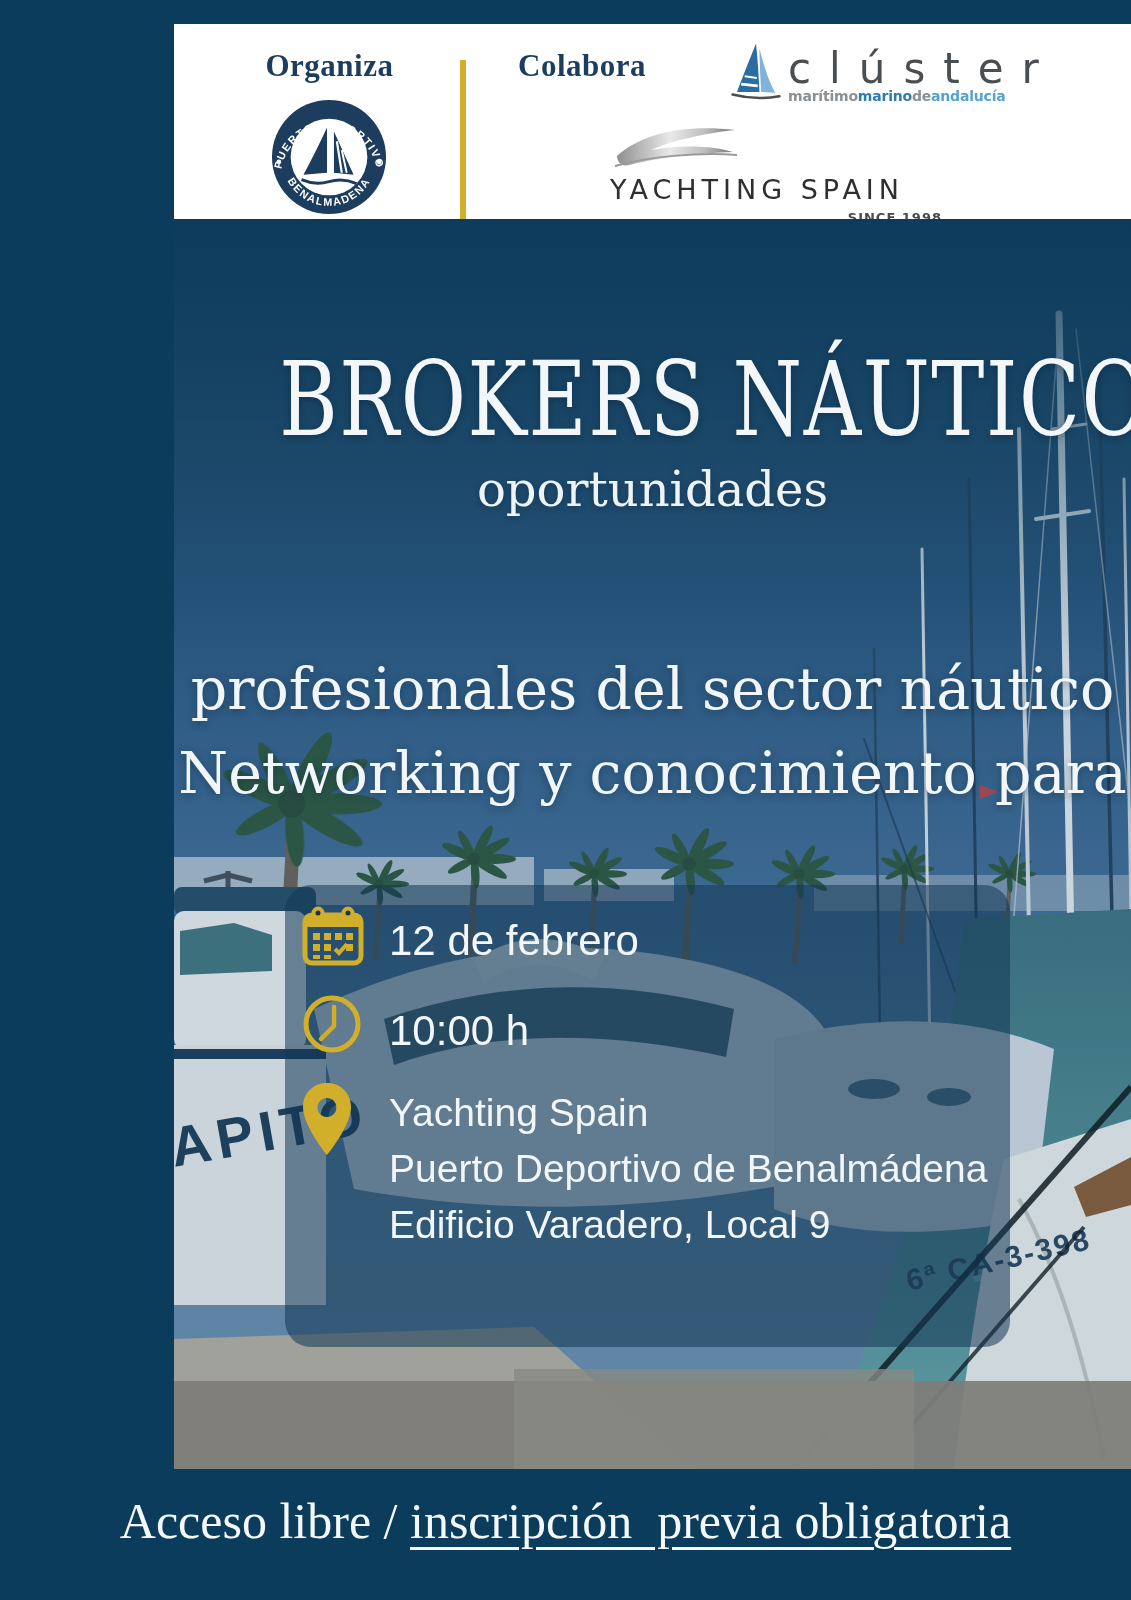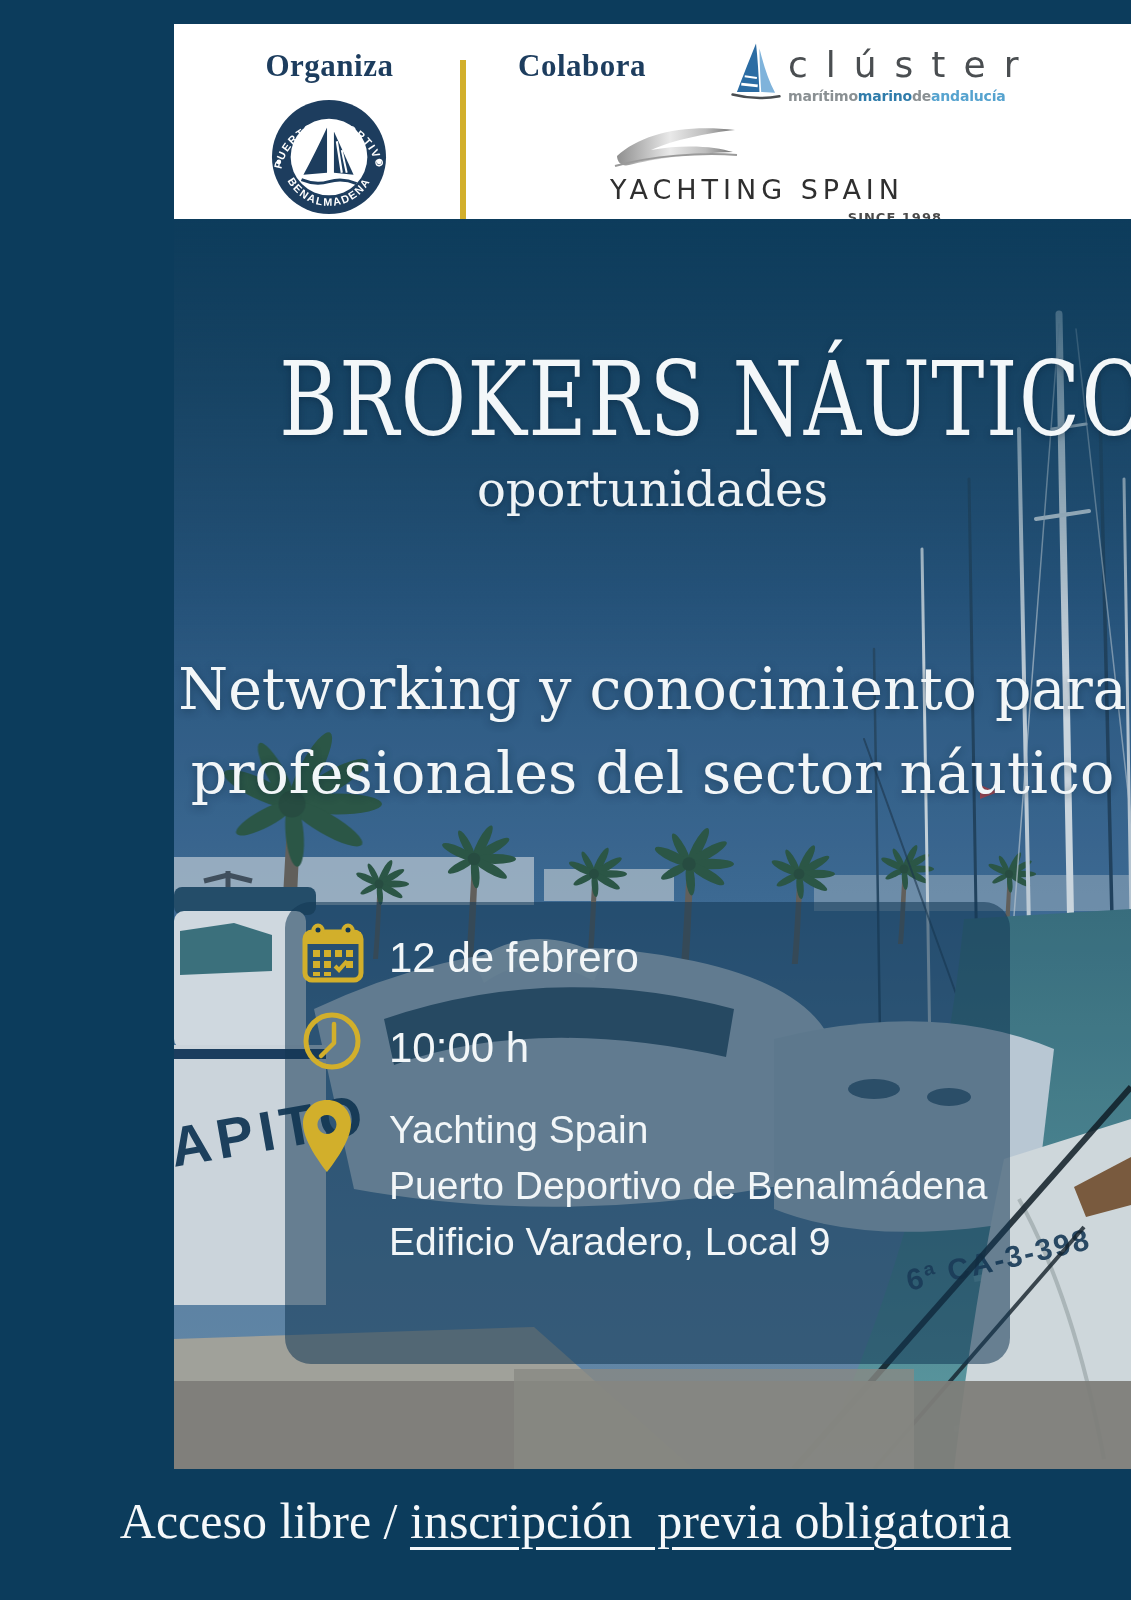--- a/index.html
+++ b/index.html
@@ -9,21 +9,21 @@
   
   .header{position:absolute;left:174px;top:0;width:1099px;height:219px;background:#ffffff;margin-top:24px;}
   .hdr-label{position:absolute;font-family:"Liberation Serif", serif;font-weight:bold;
              font-size:31px;color:#1D3D5E;letter-spacing:.5px;text-align:center;}
   .organiza-label{left:58px;top:24px;width:195px;}
   .colabora-label{left:328px;top:24px;width:160px;}
   .divider{position:absolute;left:286px;top:36px;width:6px;height:162px;background:#D2AF2B;}
   .puerto-logo{position:absolute;left:96px;top:74px;width:118px;height:118px;}
   .cluster-sail{position:absolute;left:556px;top:14px;width:52px;height:68px;}
   .cluster-word{position:absolute;left:614px;top:20px;font-family:"DejaVu Sans", sans-serif;
-                font-size:36px;letter-spacing:18px;color:#4A4E51;}
+                font-size:42px;letter-spacing:18px;color:#4A4E51;}
   .cluster-tagline{position:absolute;left:614px;top:64px;font-family:"DejaVu Sans", sans-serif;
                    font-size:14px;font-weight:bold;letter-spacing:-.2px;white-space:nowrap;}
   .c-gray{color:#8A9093;} .c-blue{color:#2F7CAB;} .c-lblue{color:#56A3CF;}
   .yacht-swoosh{position:absolute;left:436px;top:98px;width:132px;height:52px;}
   .yachting-name{position:absolute;left:436px;top:150px;width:330px;font-family:"DejaVu Sans", sans-serif;
                  font-size:27px;letter-spacing:5px;color:#2F2F2F;white-space:nowrap;}
   .yachting-since{position:absolute;left:604px;top:186px;width:164px;text-align:right;
                   font-family:"DejaVu Sans", sans-serif;font-size:13px;font-weight:bold;
                   letter-spacing:1px;color:#4A4A4A;}
 
@@ -36,21 +36,21 @@
               letter-spacing:2px;white-space:nowrap;text-shadow:0 2px 8px rgba(4,24,42,.35);}
   .hero-subtitle{position:absolute;left:0;right:0;top:240px;text-align:center;
                  font-family:"DejaVu Serif", serif;font-size:48px;line-height:61px;
                  color:#EEF3F6;text-shadow:0 2px 6px rgba(4,24,42,.35);}
   .hero-tagline{position:absolute;left:0;right:0;top:428px;text-align:center;
                 font-family:"DejaVu Serif", serif;font-size:57px;line-height:84px;
                 color:#F2F6F8;text-shadow:0 2px 8px rgba(4,24,42,.4);}
 
   
   .card{position:absolute;left:111px;top:666px;width:725px;height:462px;
-        background:rgba(18,54,84,.55);border-radius:26px;margin-top:17px;}
+        background:rgba(18,54,84,.55);border-radius:26px;}
   .card .icon{position:absolute;left:16px;}
   .cal-icon{top:18px;width:64px;height:64px;}
   .clk-icon{top:108px;width:62px;height:62px;}
   .pin-icon{top:196px;left:22px;width:52px;height:76px;}
   .card-text{position:absolute;left:104px;color:#F2F6F8;font-family:"Liberation Sans", sans-serif;}
   .date-text{top:32px;font-size:42px;}
   .time-text{top:122px;font-size:42px;}
   .venue-text{top:200px;font-size:39px;line-height:56px;}
 
   
@@ -236,22 +236,22 @@
       <rect x="0" y="0" width="957" height="460" fill="url(#topFade)"></rect>
     </svg>
 
     <div class="hero-title">BROKERS NÁUTICOS</div>
 
     <div class="hero-subtitle">
       <div>oportunidades</div>
     </div>
 
     <div class="hero-tagline">
+      <div>profesionales del sector náutico</div>
       <div>Networking y conocimiento para</div>
-      <div>profesionales del sector náutico</div>
     </div>
 
     <div class="card">
 
       <svg class="icon cal-icon" viewBox="0 0 64 64">
         <rect x="4" y="12" width="56" height="48" rx="7" fill="none" stroke="#D2AF2B" stroke-width="5"></rect>
         <path d="M4 12 h56 v12 h-56 Z" fill="#D2AF2B"></path>
         <g stroke="#D2AF2B" stroke-width="4" fill="rgba(18,54,84,1)">
           <circle cx="17" cy="10" r="4.5"></circle>
           <circle cx="47" cy="10" r="4.5"></circle>

